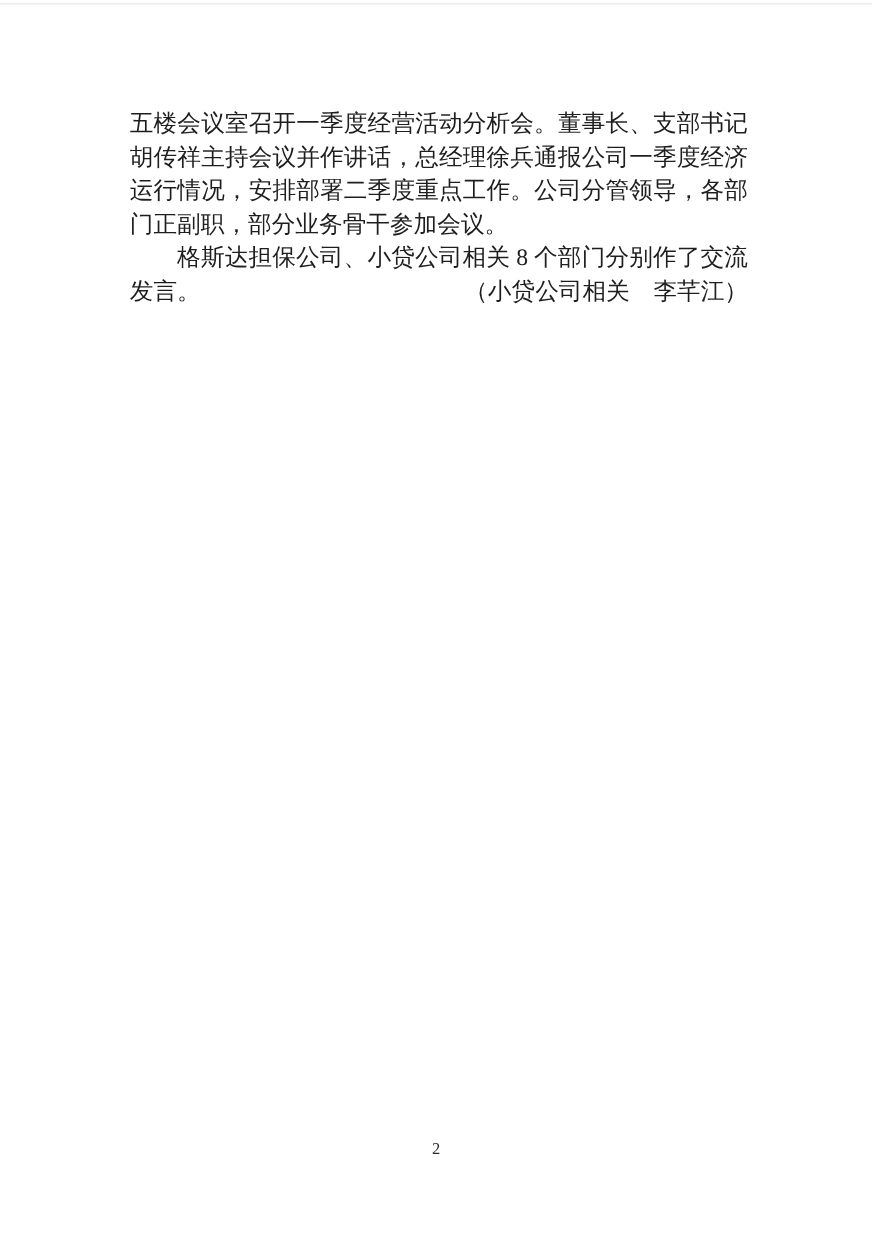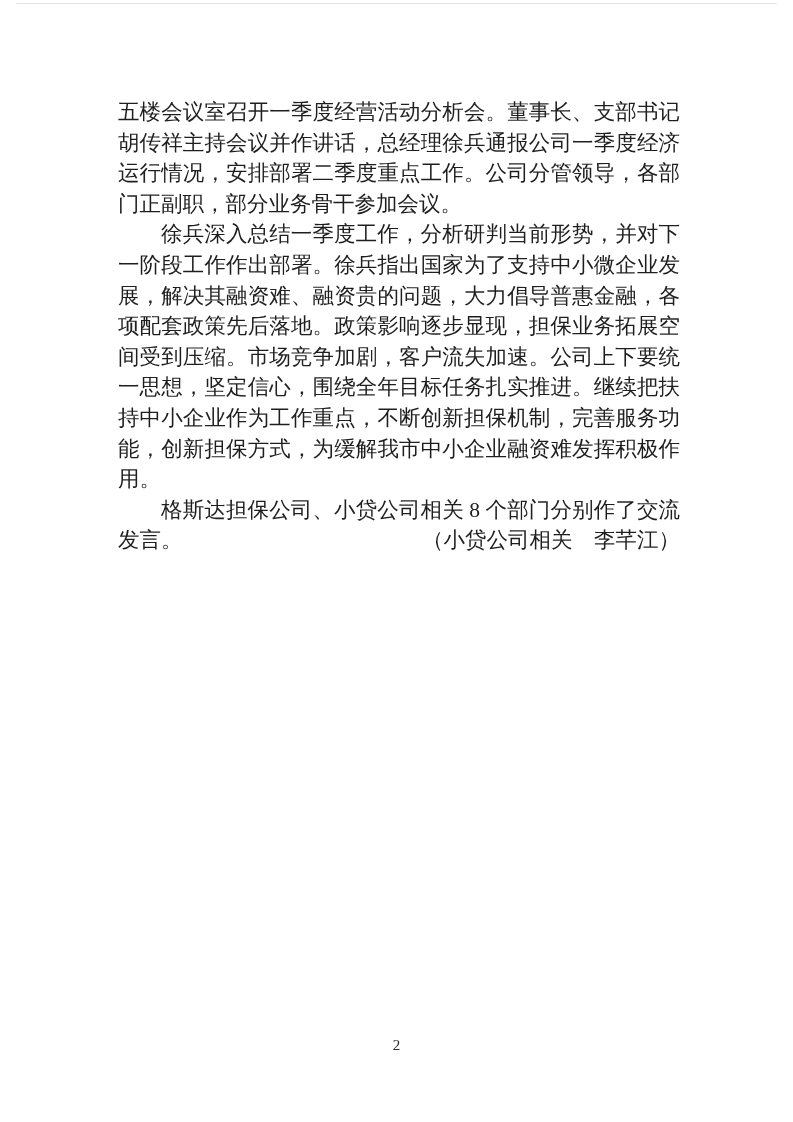--- a/index.html
+++ b/index.html
@@ -8,21 +8,20 @@
     background: #ffffff;
   }
   .page {
     position: relative;
     width: 793px;
     height: 1122px;
     background: #ffffff;
     overflow: hidden;
     font-family: "Liberation Serif", "DejaVu Serif", serif;
     color: #1e1e1e;
-    border-radius: 30px;
   }
   .scan-edge {
     position: absolute;
     top: 3px;
     left: 0;
     width: 100%;
     height: 1px;
     background: #e3e3e3;
   }
   .textblock {
@@ -56,17 +55,16 @@
     color: #2a2a2a;
   }
 </style>
 </head>
 <body>
 
 <div class="page">
   <div class="scan-edge"></div>
   <div class="textblock" id="paragraphs">
       <p class="no-indent">五楼会议室召开一季度经营活动分析会。董事长、支部书记胡传祥主持会议并作讲话，总经理徐兵通报公司一季度经济运行情况，安排部署二季度重点工作。公司分管领导，各部门正副职，部分业务骨干参加会议。</p>
-      <p>徐兵深入总结一季度工作，分析研判当前形势，并对下一阶段工作作出部署。徐兵指出国家为了支持中小微企业发展，解决其融资难、融资贵的问题，大力倡导普惠金融，各项配套政策先后落地。政策影响逐步显现，担保业务拓展空间受到压缩。市场竞争加剧，客户流失加速。公司上下要统一思想，坚定信心，围绕全年目标任务扎实推进。继续把扶持中小企业作为工作重点，不断创新担保机制，完善服务功能，创新担保方式，为缓解我市中小企业融资难发挥积极作用。</p>
       <p>格斯达担保公司、小贷公司相关 8 个部门分别作了交流发言。<span class="sig">（小贷公司相关　李芊江）</span></p>
     </div>
   <div class="pagenum">2</div>
 </div>
 
 </body></html>

